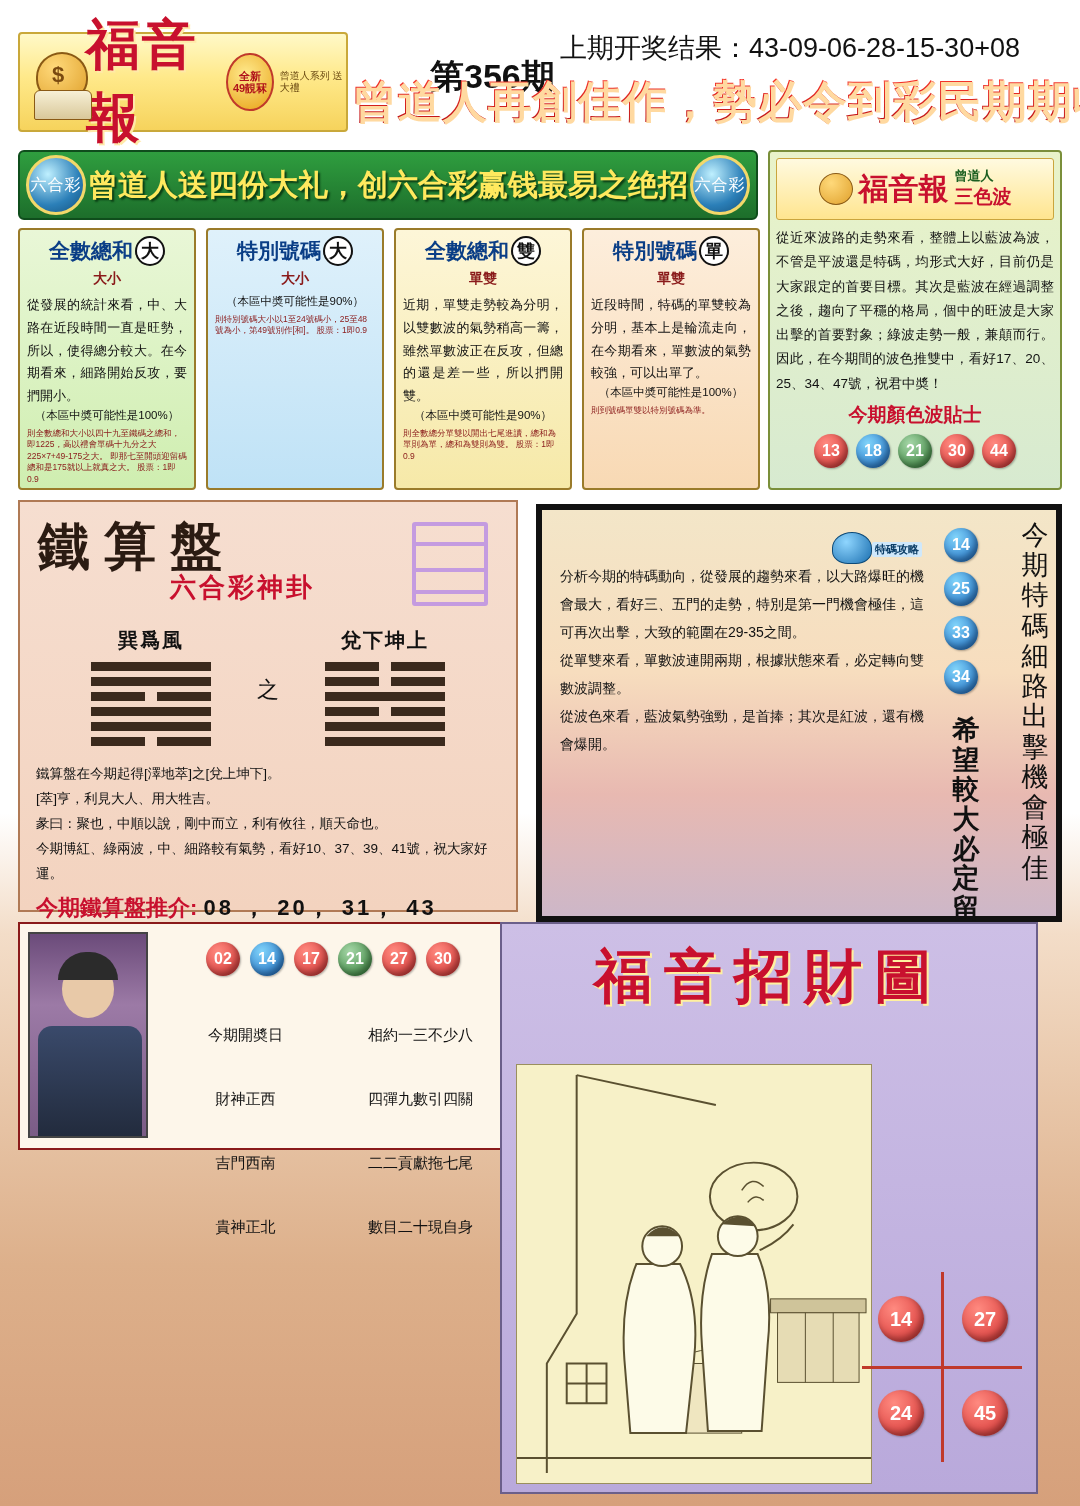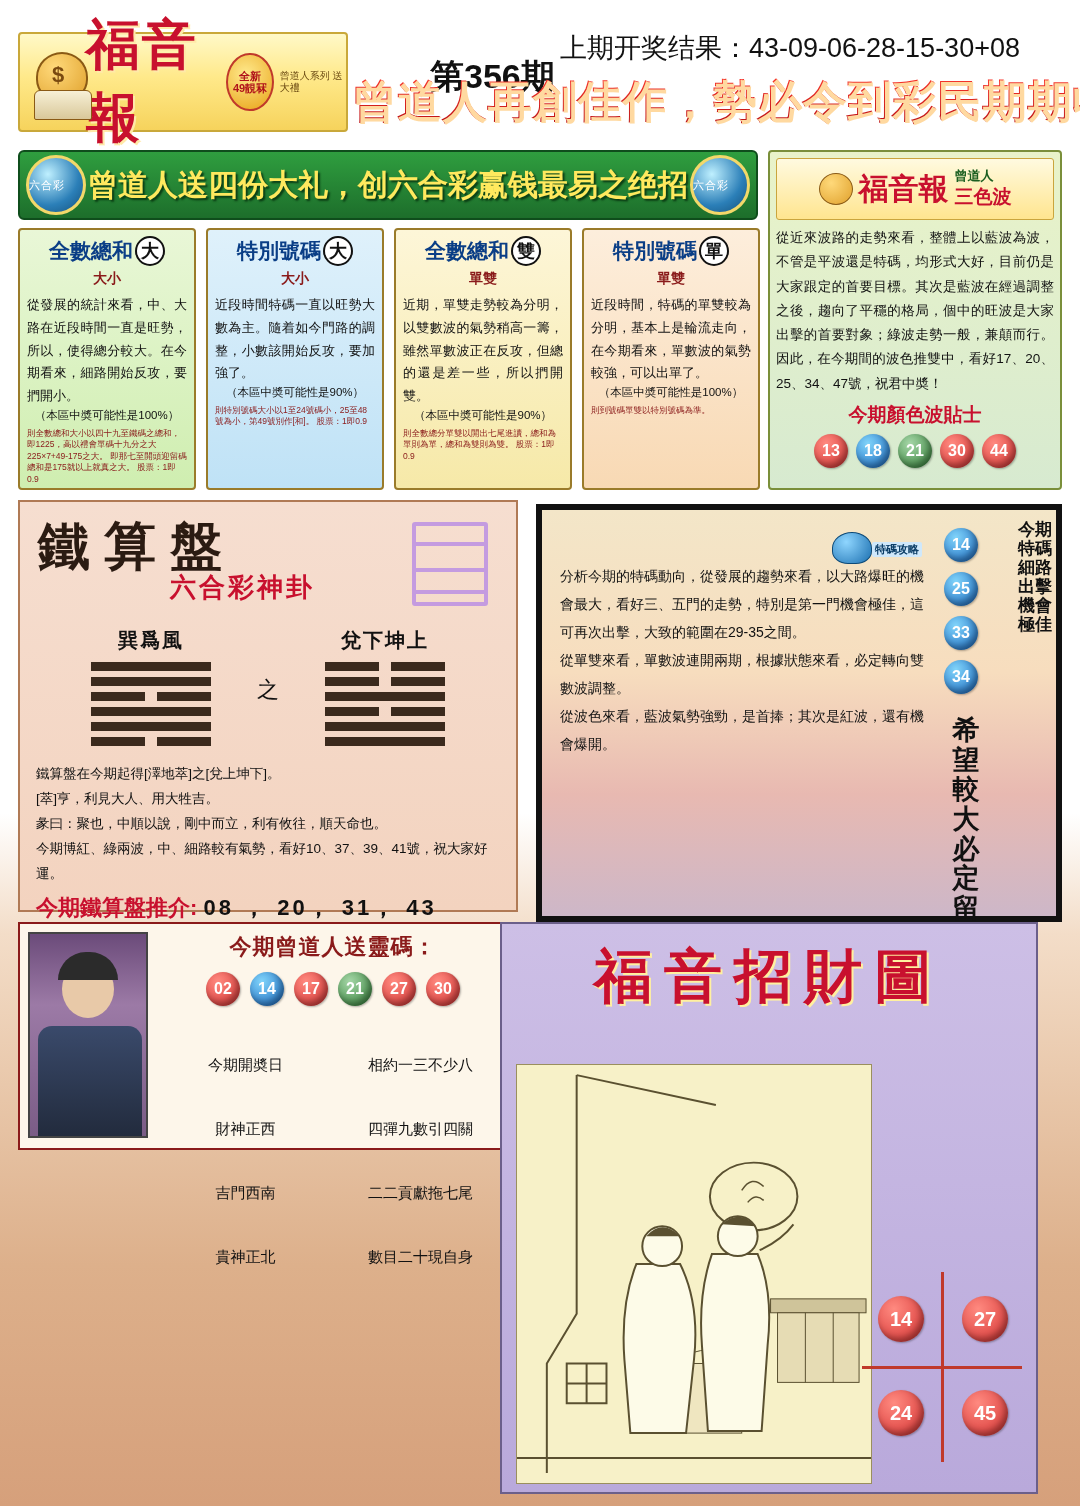--- a/index.html
+++ b/index.html
@@ -25,21 +25,21 @@
   #header-issue { position:absolute; left:430px; top:26px; font-size:34px; color:#111; font-weight:bold;margin-top:28px; }
   #header-result { position:absolute; left:560px; top:30px; font-size:27px; color:#111; }
   #header-slogan { position:absolute; left:352px; top:72px; font-size:44px; font-weight:bold;
      background:linear-gradient(180deg,#ff3b2f,#b10c12); -webkit-background-clip:text; background-clip:text; color:transparent;
      text-shadow:1px 1px 0 #ffd9a0; letter-spacing:1px; white-space:nowrap;}
   
   #banner { position:absolute; left:18px; top:150px; width:740px; height:70px;
      background:linear-gradient(180deg,#2f9e3f,#1d6e2b); border:2px solid #0f4d1c; border-radius:6px;
      display:flex; align-items:center; justify-content:space-between; padding:0 6px;}
   .banner-orb { width:60px; height:60px; border-radius:50%; background:radial-gradient(circle at 35% 30%,#bff0ff,#2b7fb8 60%,#14507a);
-     border:3px solid #f2d86a; display:flex; align-items:center; justify-content:flex-start; color:#fff; font-size:11px; letter-spacing:1px;}
+     border:3px solid #f2d86a; display:flex; align-items:center; justify-content:center; color:#fff; font-size:16px; letter-spacing:1px;}
   #banner-text { font-size:30px; font-weight:bold; color:#ffe95e; text-shadow:2px 2px 2px #0a3b13; white-space:nowrap;}
   
   .tip-card { position:absolute; top:228px; width:178px; height:262px; border:2px solid #9a7b2a; border-radius:4px; padding:6px 7px;}
   .tip-card.c1 { left:18px; background:linear-gradient(180deg,#e9f7d7,#cfeeb0); }
   .tip-card.c2 { left:206px; background:linear-gradient(180deg,#dff1fb,#bfe2f6); }
   .tip-card.c3 { left:394px; background:linear-gradient(180deg,#fdf6d8,#f6e9a8); }
   .tip-card.c4 { left:582px; background:linear-gradient(180deg,#fdeedc,#f8d9b4); }
   .tip-head { display:flex; align-items:center; justify-content:center; gap:2px; font-size:21px; font-weight:bold; color:#0a3e86; }
   .tip-card.c3 .tip-head, .tip-card.c4 .tip-head { color:#0a3e86; }
   .tip-circle { width:30px; height:30px; border-radius:50%; border:2px solid #111; display:flex; align-items:center; justify-content:center;
@@ -87,21 +87,21 @@
   
   #analysis { position:absolute; left:536px; top:504px; width:526px; height:418px; background:#111; padding:6px;}
   #an-inner { position:relative; width:100%; height:100%;
      background:linear-gradient(180deg,#f3e6c8 0%,#f7ddbe 40%,#e8b9b1 70%,#cdb7c8 100%); display:flex;}
   #an-text { flex:1; padding:52px 12px 10px 18px; font-size:14px; line-height:2.0; color:#111; text-align:justify;}
   #an-logo { position:absolute; right:128px; top:10px; width:96px; height:56px; display:flex; flex-direction:row; align-items:center;}
   #an-logo .bag { width:40px; height:32px; background:radial-gradient(circle at 35% 30%,#8fd6ff,#1b6fb0); border-radius:50% 50% 40% 40%; border:1px solid #0d4a78;}
   #an-logo .cap { font-size:11px; color:#0b3d66; font-weight:bold; background:#cfe8fb; padding:0 3px; border-radius:2px; margin-top:2px;}
   #an-right { width:120px; position:relative; }
   #an-balls { position:absolute; left:8px; top:18px; display:flex; flex-direction:column; gap:10px;}
-  #an-vtext { position:absolute; right:4px; top:10px; width:34px; font-size:17px; font-weight:bold; color:#111; line-height:1.12; text-align:center;}
+  #an-vtext { position:absolute; right:4px; top:10px; width:34px; font-size:27px; font-weight:normal; color:#111; line-height:1.12; text-align:center;}
   #an-vtext2 { position:absolute; left:12px; top:206px; width:36px; font-size:27px; font-weight:bold; color:#111; line-height:1.1; text-align:center;}
   
   #lingma { position:absolute; left:18px; top:922px; width:500px; height:228px; background:#fdf6ea; border:2px solid #8a1a1a; padding:8px; display:flex; gap:10px;}
   #lm-photo { width:120px; height:206px; border:2px solid #444; background:linear-gradient(180deg,#6b4b7a,#9c7aa6 35%,#7a5c86); position:relative; overflow:hidden;}
   #lm-photo .face { position:absolute; left:32px; top:26px; width:52px; height:58px; border-radius:50%; background:#e8c9a8; }
   #lm-photo .hair { position:absolute; left:28px; top:18px; width:60px; height:28px; border-radius:30px 30px 0 0; background:#2b2b2b;}
   #lm-photo .body { position:absolute; left:8px; bottom:0; width:104px; height:110px; background:linear-gradient(180deg,#3a4a6b,#222b3d); border-radius:14px 14px 0 0;}
   #lm-right { flex:1; }
   #lm-title { text-align:center; font-size:22px; font-weight:bold; color:#8a1a1a; letter-spacing:1px;}
   #lm-balls { display:flex; justify-content:center; gap:10px; margin-top:10px;}
@@ -166,21 +166,20 @@
   <div class="tip-body">從發展的統計來看，中、大路在近段時間一直是旺勢，所以，使得總分較大。在今期看來，細路開始反攻，要捫開小。</div>
   <div class="tip-prob">（本區中奬可能性是100%）</div>
   <div class="tip-foot">則全數總和大小以四十九至鐵碼之總和，即1225，高以禮會單碼十九分之大225×7+49-175之大。 即那七至開頭迎留碼總和是175就以上就真之大。  股票：1即0.9</div>
 </div>
 <div class="tip-card c2">
   <div class="tip-head">
     <span>特別號碼</span>
     <span class="tip-circle">大</span>
   </div>
   <div class="tip-sub">大小</div>
-  <div class="tip-body">近段時間特碼一直以旺勢大數為主。隨着如今門路的調整，小數該開始反攻，要加強了。</div>
   <div class="tip-prob">（本區中奬可能性是90%）</div>
   <div class="tip-foot">則特別號碼大小以1至24號碼小，25至48號為小，第49號別作[和]。 股票：1即0.9</div>
 </div>
 <div class="tip-card c3">
   <div class="tip-head">
     <span>全數總和</span>
     <span class="tip-circle">雙</span>
   </div>
   <div class="tip-sub">單雙</div>
   <div class="tip-body">近期，單雙走勢較為分明，以雙數波的氣勢稍高一籌，雖然單數波正在反攻，但總的還是差一些，所以捫開雙。</div>
@@ -313,21 +312,20 @@
   </div>
 </div>
 
 <div id="lingma">
   <div id="lm-photo">
     <div class="body"></div>
       <div class="face"></div>
       <div class="hair"></div>
   </div>
   <div id="lm-right">
-    <div id="lm-title">今期曾道人送靈碼：</div>
     <div id="lm-balls">
       <span class="ball red">02</span>
       <span class="ball blue">14</span>
       <span class="ball red">17</span>
       <span class="ball green">21</span>
       <span class="ball red">27</span>
       <span class="ball red">30</span>
     </div>
     <div id="lm-table">
       <div>今期開奬日</div>

